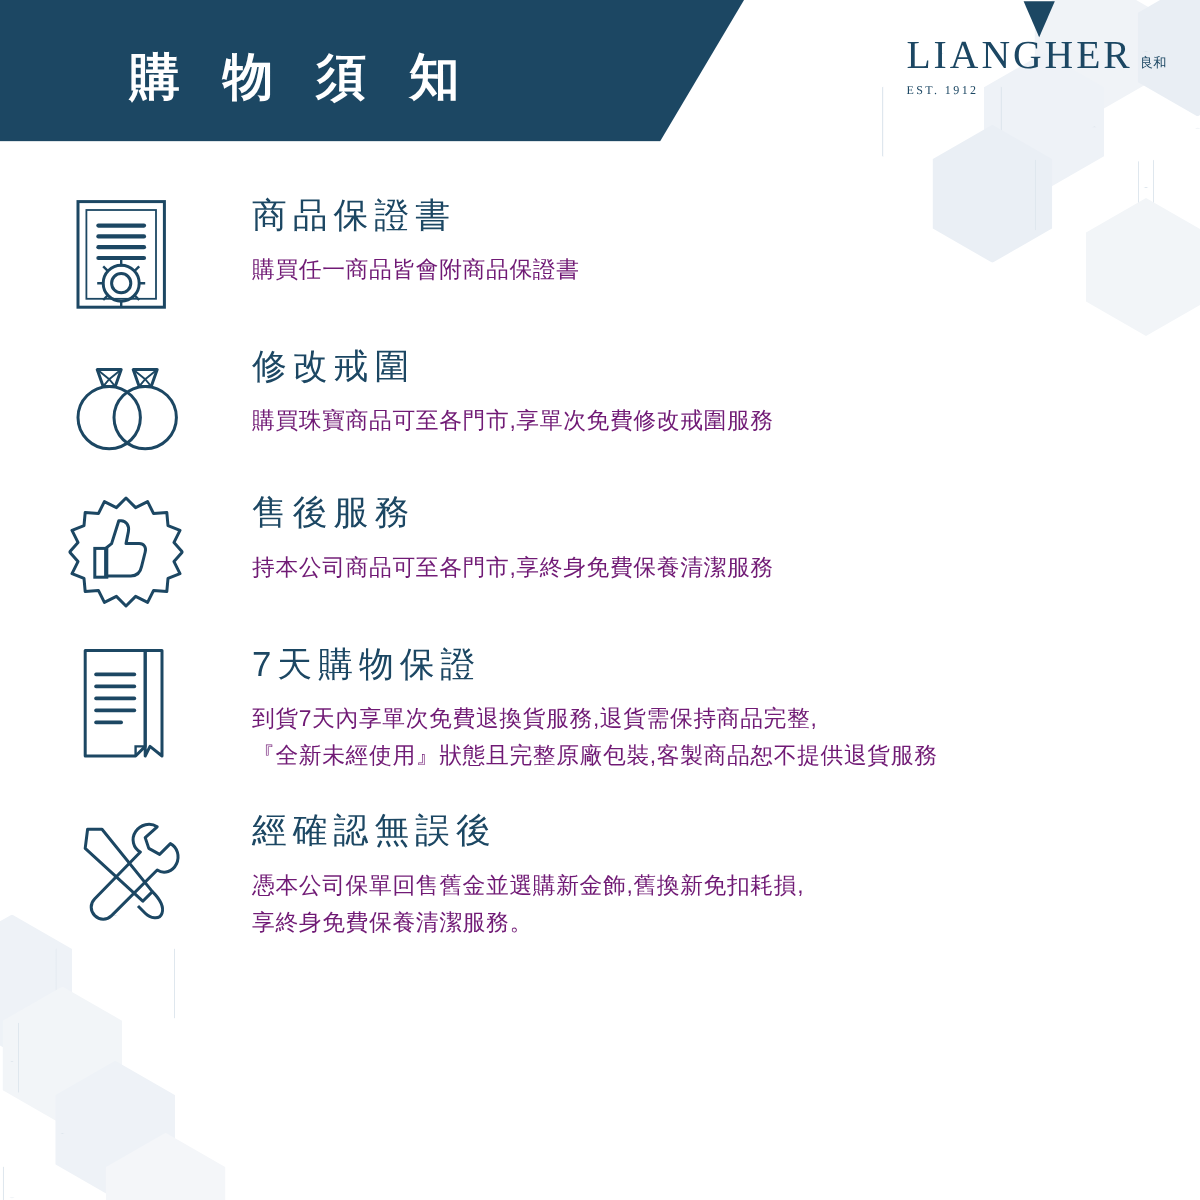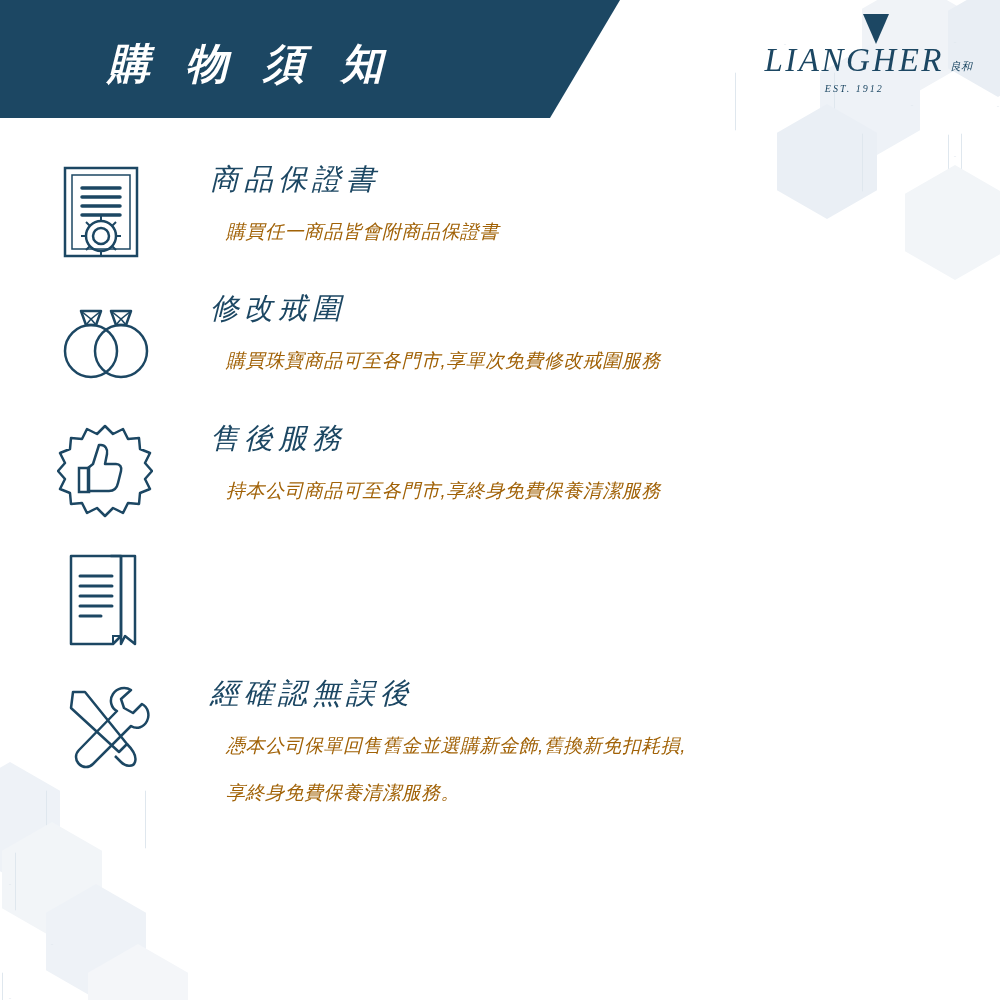--- a/index.html
+++ b/index.html
@@ -15,21 +15,20 @@
     overflow: hidden;
     position: relative;
   }
 
   .page {
     position: relative;
     width: 1000px;
     height: 1000px;
     background: #ffffff;
     overflow: hidden;
-    font-style: italic;
   }
 
   
   .hex-layer {
     position: absolute;
     inset: 0;
     pointer-events: none;
     z-index: 0;
   }
   .hex {
@@ -76,24 +75,24 @@
     letter-spacing: 12px;
     font-weight: bold;
     color: #ffffff;
     z-index: 3;
     white-space: nowrap;
   }
 
   
   .brand {
     position: absolute;
-    top: 44px;
+    top: 31px;
     right: 28px;
     z-index: 3;
-    text-align: center;
+    text-align: left;
   }
   .brand-row {
     display: flex;
     align-items: flex-end;
     justify-content: flex-end;
     gap: 6px;
   }
   .brand-word {
     font-size: 33px;
     letter-spacing: 2.5px;
@@ -156,23 +155,23 @@
   .item-title {
     font-size: 29px;
     letter-spacing: 5px;
     color: #1c4763;
     margin: 0 0 10px 0;
     font-weight: normal;
   }
   .item-desc {
     font-size: 19px;
     letter-spacing: 0.5px;
-    color: #a16207;
+    color: #701a75;
     line-height: 1.65;
-    margin: 16px;
+    margin: 0;
   }
 
   svg { display: block; }
 </style>
 </head>
 <body>
 
 <div class="page">
 
   <div class="hex-layer">
@@ -279,20 +278,25 @@
           <path d="M54 92 L54 84 L62 84" fill="none" stroke="#1c4763" stroke-width="2"></path>
           <g stroke="#1c4763" stroke-width="3" stroke-linecap="round">
             <line x1="21" y1="24" x2="53" y2="24"></line>
             <line x1="21" y1="34" x2="53" y2="34"></line>
             <line x1="21" y1="44" x2="53" y2="44"></line>
             <line x1="21" y1="54" x2="53" y2="54"></line>
             <line x1="21" y1="64" x2="42" y2="64"></line>
           </g>
         </svg>
       </div>
+      <div class="text-cell">
+        <div class="item-title">7天購物保證</div>
+        <div class="item-desc">到貨7天內享單次免費退換貨服務,退貨需保持商品完整,</div>
+        <div class="item-desc">『全新未經使用』狀態且完整原廠包裝,客製商品恕不提供退貨服務</div>
+      </div>
     </div>
 
     <div class="item">
       <div class="icon-cell">
         <svg width="100" height="96" viewBox="0 0 100 96">
 
           <path d="M18 14 L30 14 L72 66 L64 74 L16 30 Z" fill="none" stroke="#1c4763" stroke-width="2.5" stroke-linejoin="round"></path>
           <path d="M72 66 C78 72 82 78 80 84 C78 90 70 88 66 84 L60 78" fill="none" stroke="#1c4763" stroke-width="2.5" stroke-linejoin="round"></path>
 
           <path d="M82 12 C76 8 68 10 64 16 C60 22 62 30 68 33 L30 72 C26 76 26 82 30 86 C34 90 40 90 44 86 L82 48 C88 52 95 49 98 43 C101 37 99 29 93 26 L84 35 L75 30 L72 21 Z" fill="none" stroke="#1c4763" stroke-width="2.5" stroke-linejoin="round" transform="translate(-6,0)"></path>

